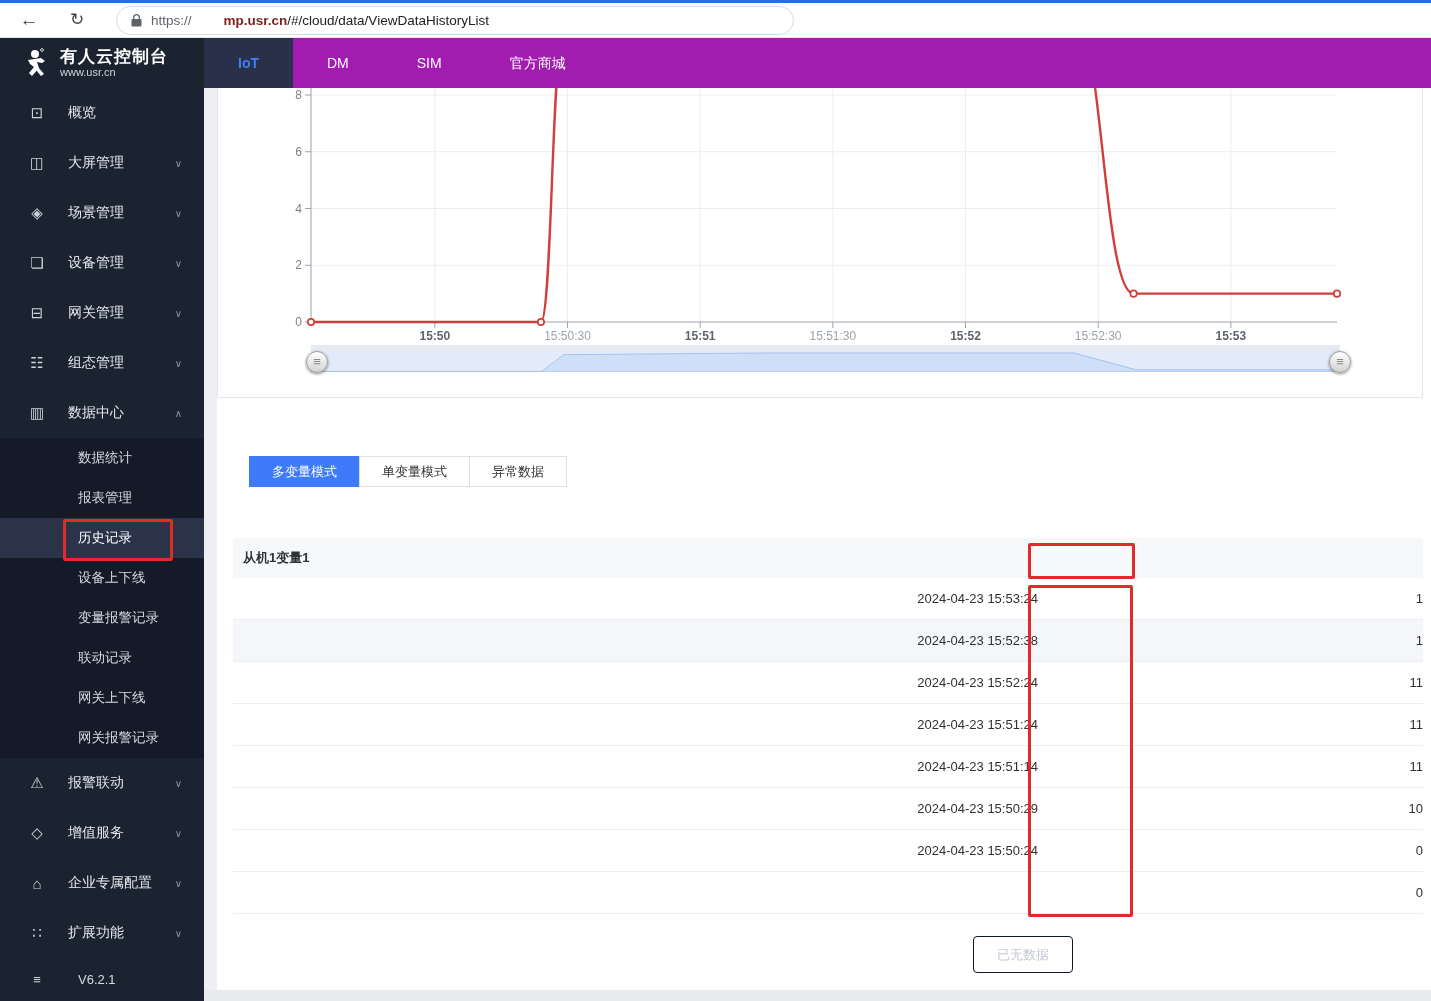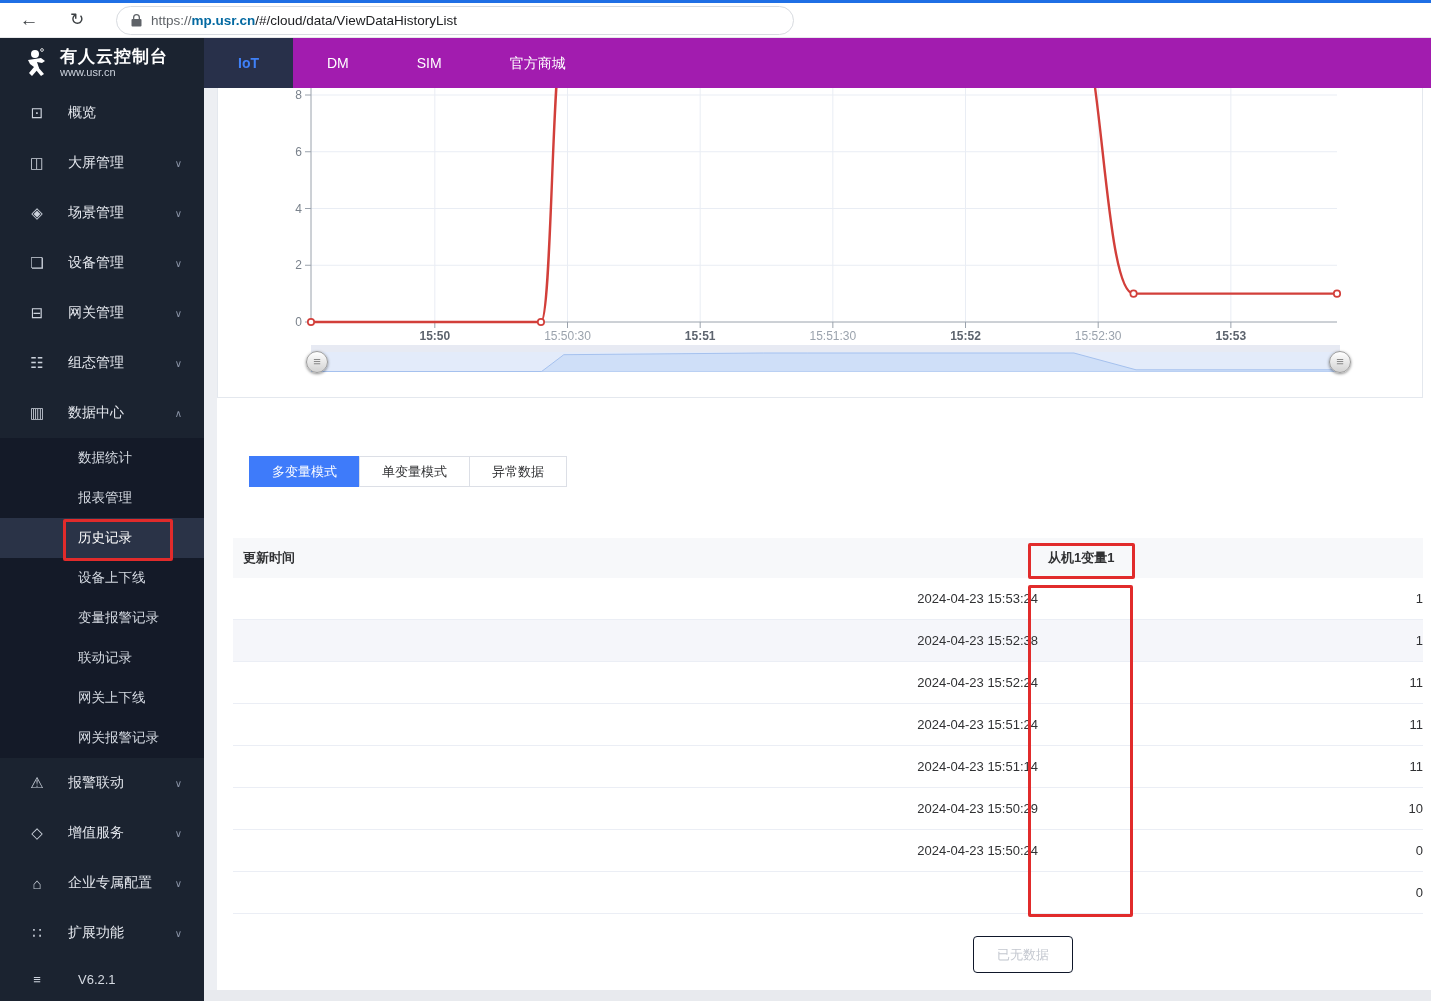--- a/index.html
+++ b/index.html
@@ -10,21 +10,21 @@
   .top-strip{position:absolute;left:0;top:0;width:1431px;height:3px;background:#1f6fe5;}
   .browser-bar{position:absolute;left:0;top:3px;width:1431px;height:35px;background:#fff;
     border-bottom:1px solid #e7e8ea;display:flex;align-items:center;}
   .nav-btn{width:34px;height:28px;text-align:center;line-height:28px;font-size:19px;color:#3c4043;cursor:pointer;}
   .nav-btn.back{margin-left:12px;}
   .nav-btn.reload{margin-left:14px;font-size:17px;}
   .url-pill{margin-left:22px;width:678px;height:29px;border:1px solid #d8dbe0;border-radius:15px;
     background:#fff;display:flex;align-items:center;padding:0 6px 0 14px;}
   .url-text{font-size:13.5px;color:#202124;margin-left:9px;white-space:nowrap;}
   .url-text .proto{color:#5f6368;}
-  .url-text .domain{font-weight:bold;color:#0369a1;}
+  .url-text .domain{font-weight:bold;color:#7f1d1d;margin-left:32px;}
 
   
   .navbar{position:absolute;left:0;top:38px;width:1431px;height:50px;background:#a21caf;display:flex;}
   .logo-block{width:204px;height:50px;background:#1b2330;display:flex;align-items:center;cursor:pointer;}
   .logo-icon{width:34px;height:34px;margin-left:20px;display:flex;align-items:center;justify-content:center;}
   .logo-txt{margin-left:6px;}
   .logo-title{color:#fff;font-size:17px;font-weight:bold;letter-spacing:1px;line-height:19px;}
   .logo-sub{color:#cdd3dd;font-size:11px;text-align:left;line-height:13px;}
   #topnav-items{display:flex;height:50px;}
   .nav-item{height:50px;line-height:50px;padding:0 34px;color:#fff;font-size:14px;cursor:pointer;}
@@ -257,21 +257,20 @@
   <div class="dz-handle" style="left:1125px;">≡</div>
 
   <div class="tabs" id="tabs">
       <div class="tab active">多变量模式</div>
       <div class="tab">单变量模式</div>
       <div class="tab">异常数据</div>
     </div>
 
   <div class="table">
     <div class="thead">
-      <div class="c1">更新时间</div>
       <div class="c2">从机1变量1</div>
     </div>
     <div id="tbody">
         <div class="trow">
           <div class="c1">2024-04-23 15:53:24</div>
           <div class="c2">1</div>
         </div>
         <div class="trow hover">
           <div class="c1">2024-04-23 15:52:38</div>
           <div class="c2">1</div>

